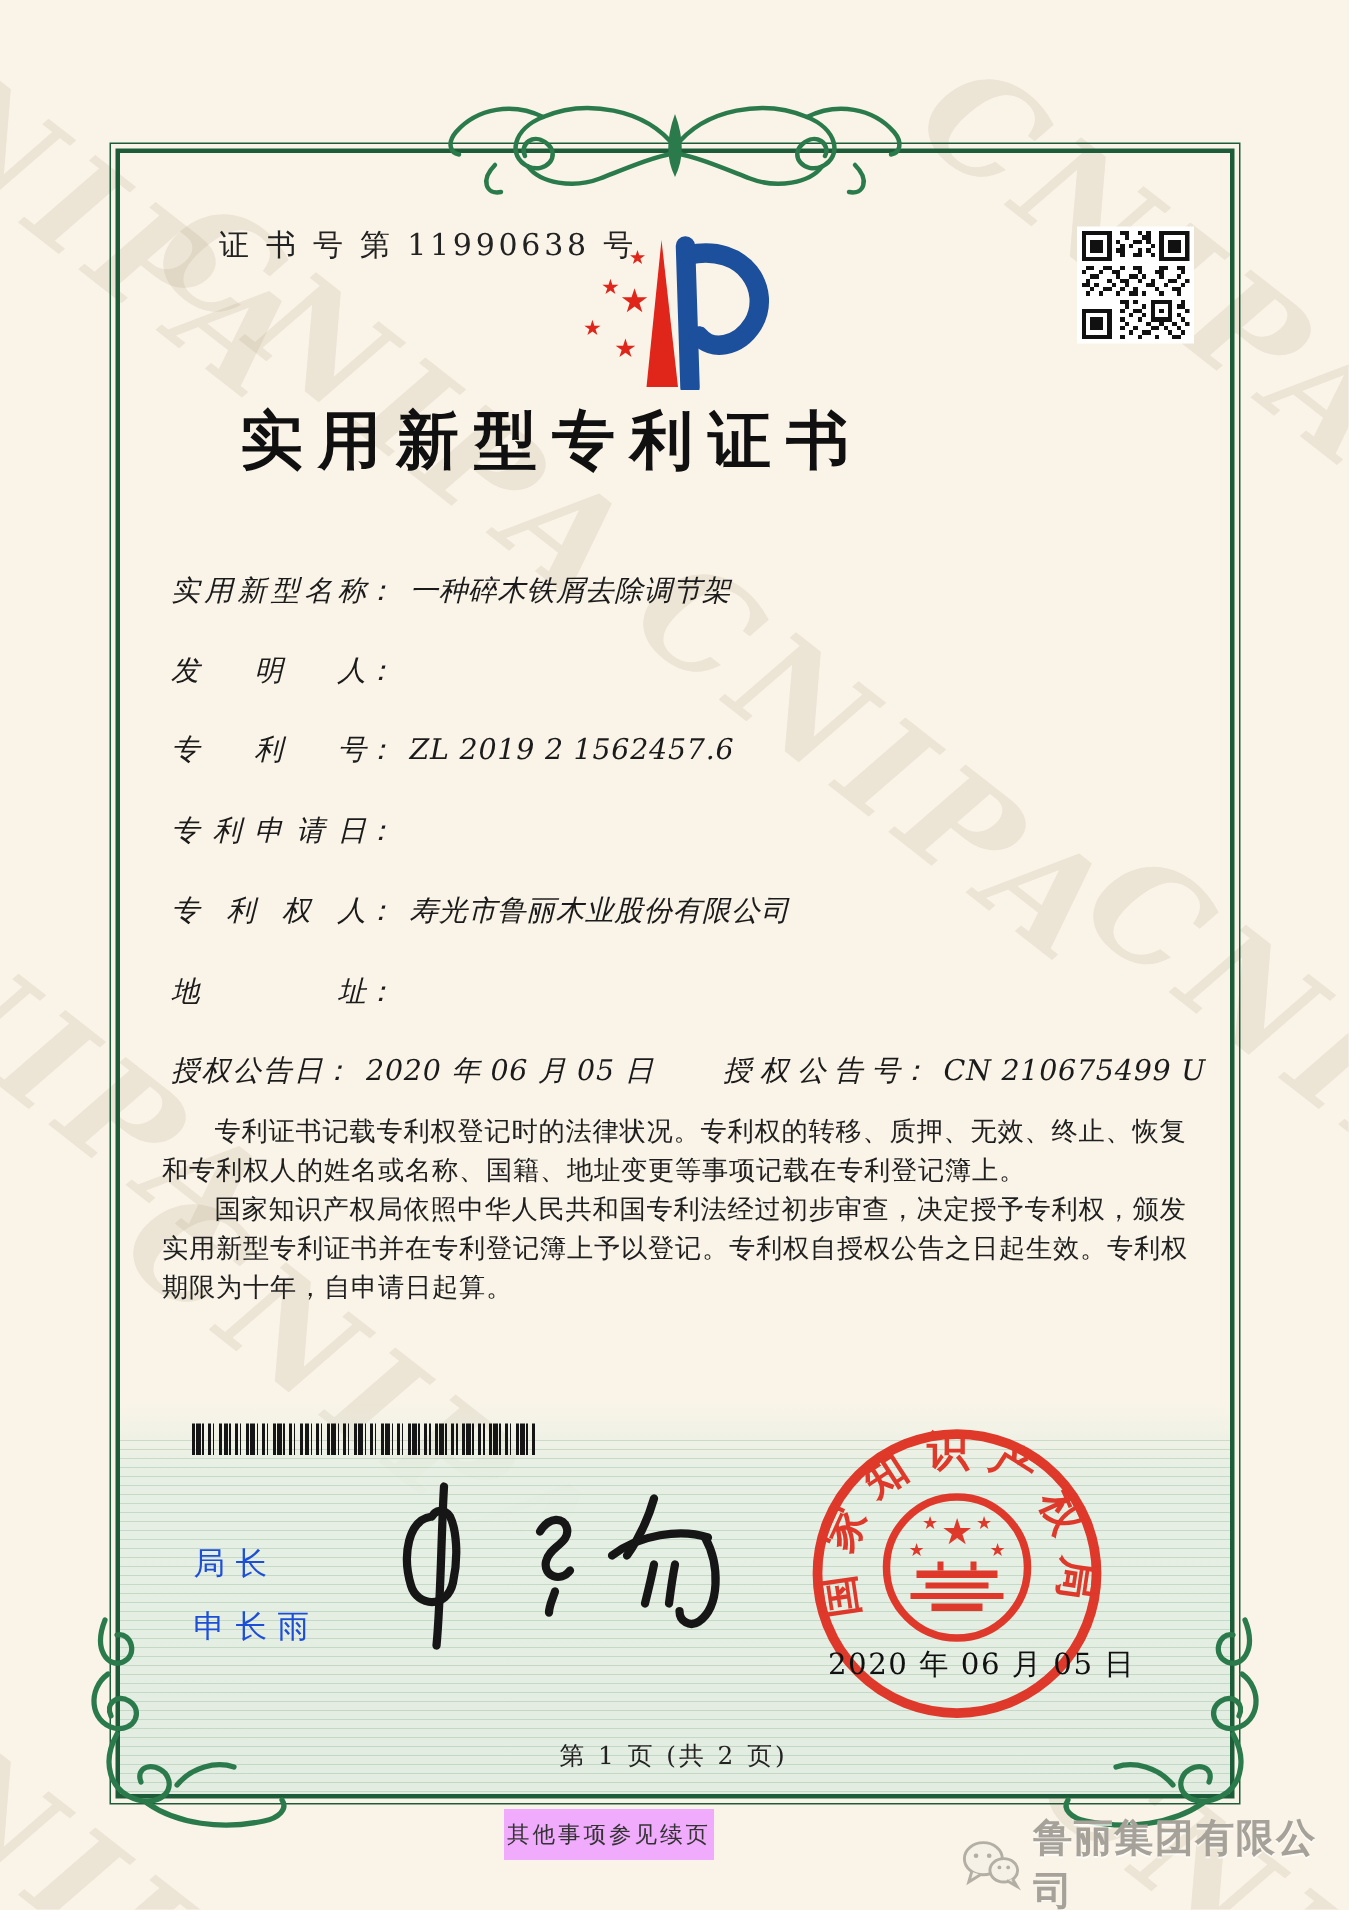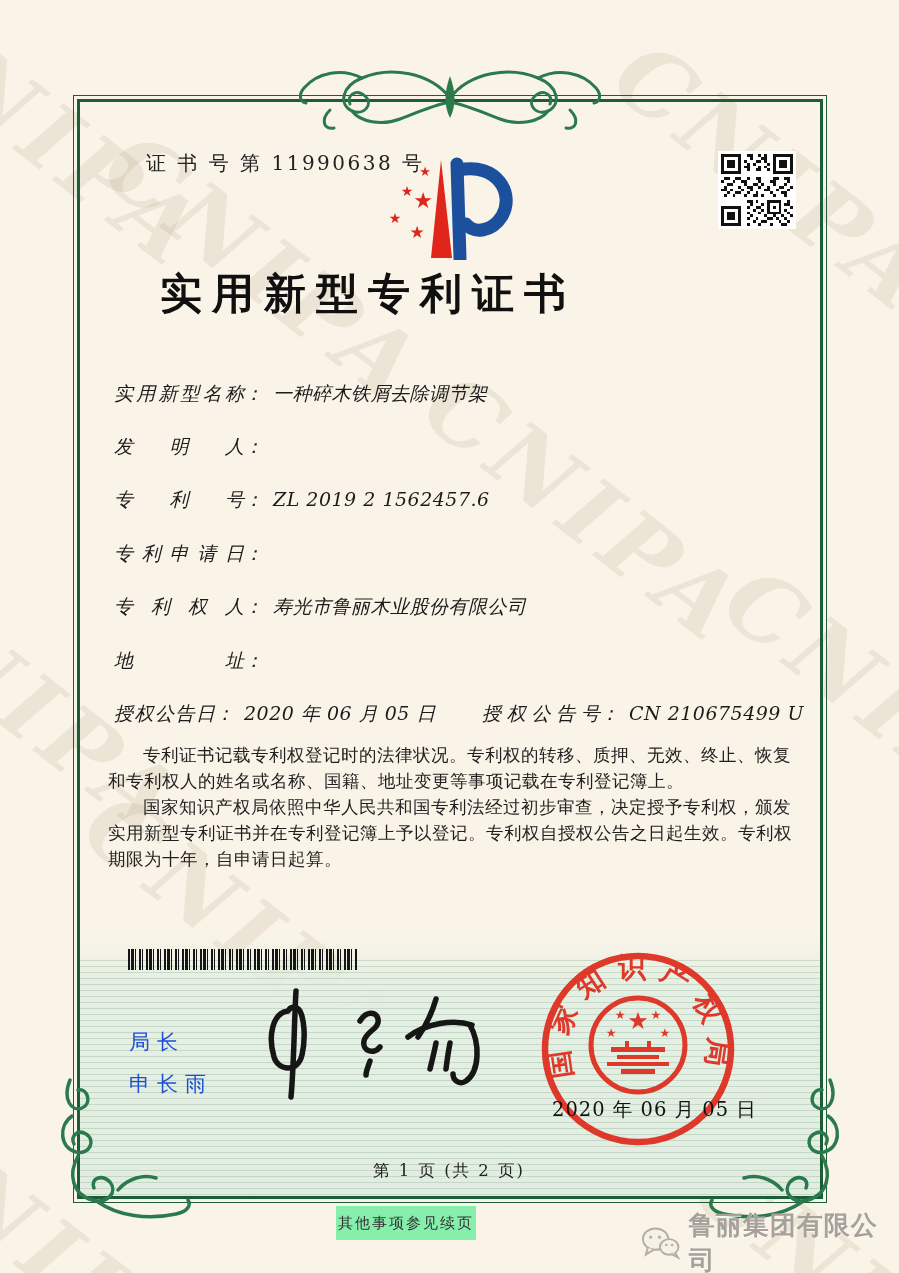--- a/index.html
+++ b/index.html
@@ -58,21 +58,21 @@
   
   .director{left:129px;font-size:21px;letter-spacing:7px;color:#1d4ed8;font-family:"DejaVu Sans","Liberation Sans",sans-serif;}
   #director-title{top:1028px;}
   #director-name{top:1070px;}
   #signature{left:258px;top:985px;z-index:6;}
   
   #seal{left:540px;top:951px;z-index:6;}
   #seal-date{left:552px;top:1096px;font-size:19.5px;letter-spacing:1px;color:#111;z-index:7;}
   
   #page-indicator{left:73px;width:752px;top:1160px;text-align:center;font-size:16.5px;letter-spacing:2px;color:#222;}
-  #note-box{left:336px;top:1206px;width:140px;height:34px;background:#86efac;z-index:6;
+  #note-box{left:336px;top:1206px;width:140px;height:34px;background:#f0abfc;z-index:6;
     display:flex;align-items:center;justify-content:center;font-size:15px;letter-spacing:2px;color:#333;}
   #company{left:640px;top:1208px;z-index:6;display:flex;align-items:center;gap:8px;}
   #company .txt{font-family:"DejaVu Sans","Liberation Sans",sans-serif;font-size:26px;font-weight:700;color:#a6a29a;letter-spacing:1px;text-shadow:0 1px 0 rgba(255,255,255,0.7);}
 </style>
 </head>
 <body>
 
 <span class="wm" style="left:-70px;top:-25px">CNIPA</span>
 <span class="wm" style="left:660px;top:20px">CNIPA</span>
 <span class="wm" style="left:150px;top:110px">CNIPA</span>

